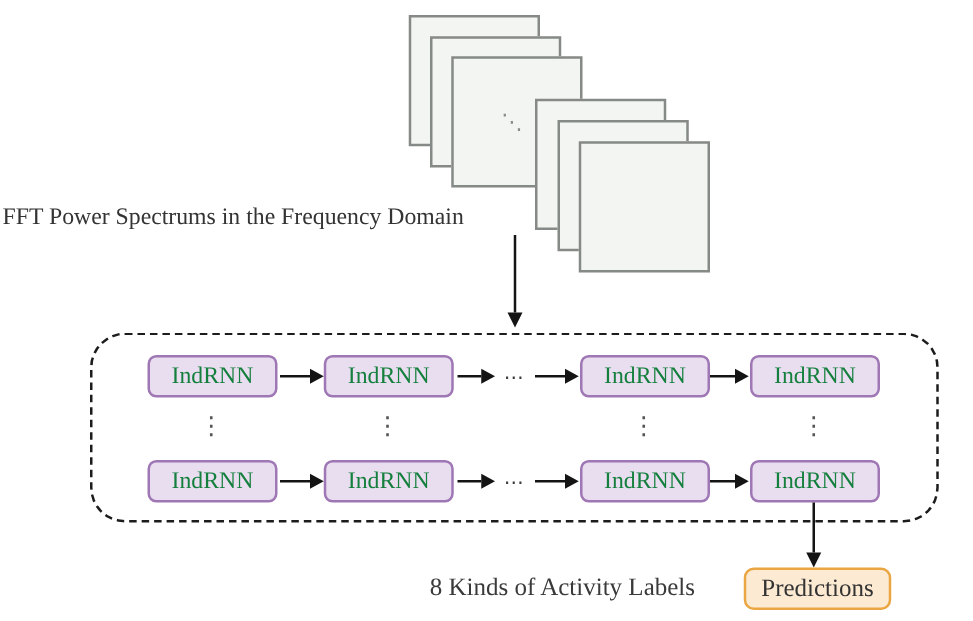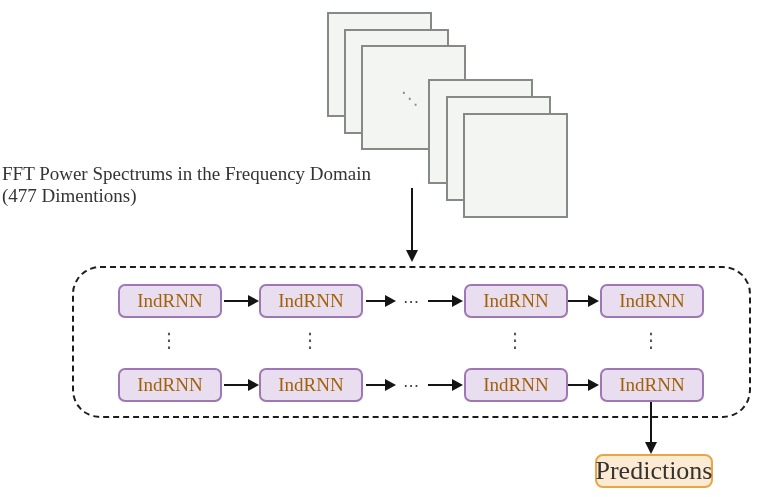--- a/index.html
+++ b/index.html
@@ -42,31 +42,31 @@
     border-radius:28px;
   }
   
   .node{
     position:absolute;
     width:100px;height:30px;
     background:#e9ddf0;
     border:2px solid #9e77b4;
     border-radius:7px;
     display:flex;align-items:center;justify-content:center;
-    font-size:19px;color:#a16207;
+    font-size:19px;color:#15803d;
   }
   
   .pred{
     position:absolute;
     left:595px;top:454px;width:114px;height:30px;
     background:#fdead3;
     border:2px solid #e9a642;
     border-radius:8px;
     display:flex;align-items:center;justify-content:center;
-    font-size:26px;color:#333333;
+    font-size:20px;color:#333333;
   }
   .out-label{
     position:absolute;
     left:300px;top:459px;width:256px;
     text-align:right;
     font-size:20px;color:#3a3a3a;
   }
   
   .harrow{position:absolute;height:2px;background:#141414;}
   .harrow::after{
@@ -104,21 +104,20 @@
   <div class="frame" style="left:327px;top:12px;"></div>
   <div class="frame" style="left:344px;top:29px;"></div>
   <div class="frame" style="left:361px;top:45px;"></div>
   <span class="stack-dots" style="left:401px;top:90px;">⋱</span>
   <div class="frame" style="left:428px;top:79px;"></div>
   <div class="frame" style="left:446px;top:96px;"></div>
   <div class="frame" style="left:463px;top:113px;"></div>
 
   <div class="caption">
     <div>FFT Power Spectrums in the Frequency Domain</div>
-    <div>(477 Dimentions)</div>
   </div>
 
   <div class="varrow" style="left:411px;top:188px;height:62px;"></div>
 
   <div class="rnn-wrap"></div>
 
   <div class="node" style="left:118px;top:284px;">IndRNN</div>
   <div class="node" style="left:259px;top:284px;">IndRNN</div>
   <div class="node" style="left:464px;top:284px;">IndRNN</div>
   <div class="node" style="left:600px;top:284px;">IndRNN</div>
@@ -140,15 +139,16 @@
   <div class="node" style="left:600px;top:368px;">IndRNN</div>
 
   <div class="harrow" style="left:224px;top:384px;width:24px;"></div>
   <div class="harrow" style="left:366px;top:384px;width:19px;"></div>
   <span class="hdots" style="left:396px;top:378px;">⋯</span>
   <div class="harrow" style="left:428px;top:384px;width:24px;"></div>
   <div class="harrow" style="left:568px;top:384px;width:20px;"></div>
 
   <div class="varrow" style="left:650px;top:402px;height:40px;"></div>
 
+  <div class="out-label">8 Kinds of Activity Labels</div>
   <div class="pred">Predictions</div>
 
 </div>
 
 </body></html>

